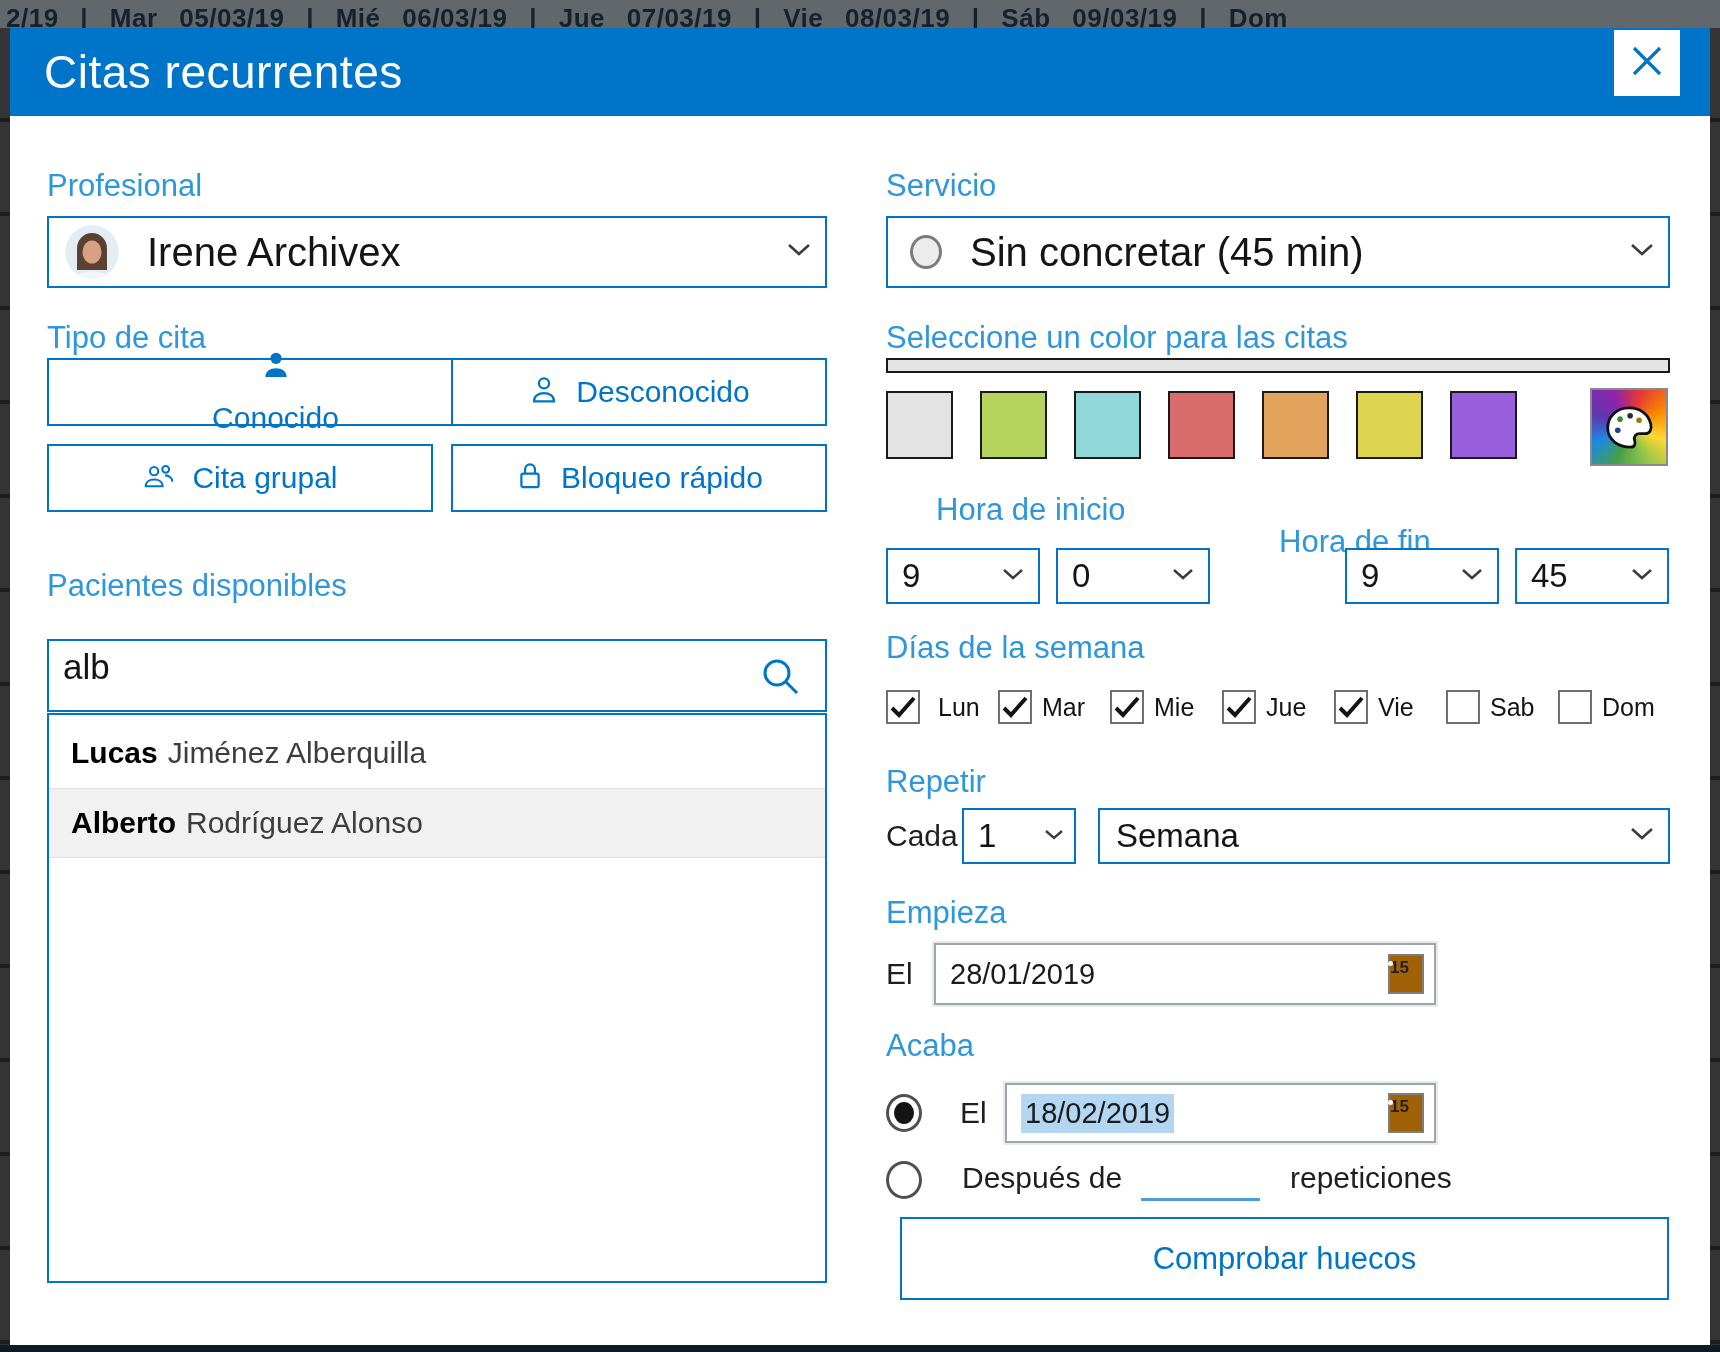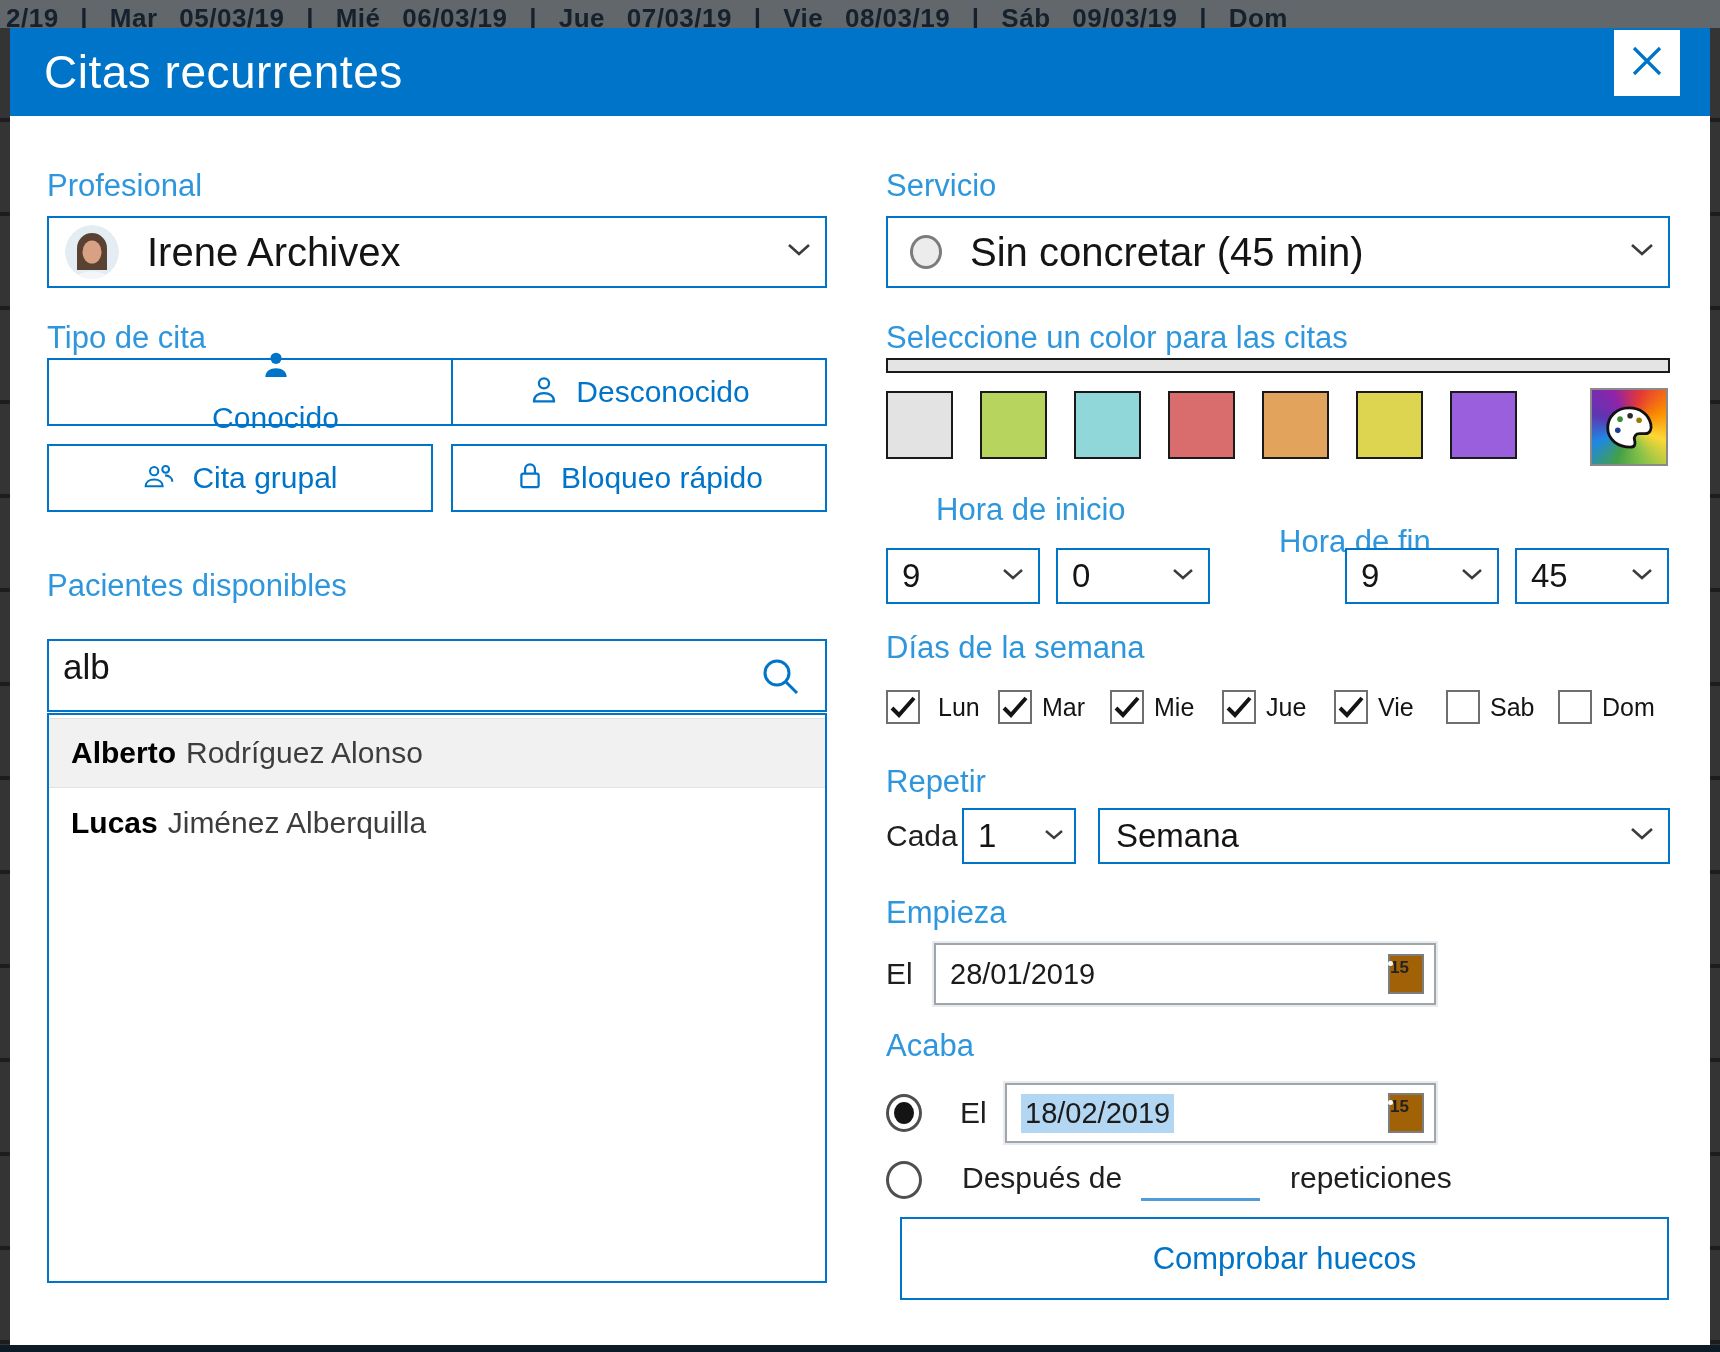--- a/index.html
+++ b/index.html
@@ -192,27 +192,27 @@
     <span class="val">alb</span>
     <span class="mag">
       <svg width="42" height="42" viewBox="0 0 42 42" fill="none">
           <circle cx="18" cy="18" r="12" stroke="#0074c8" stroke-width="3"></circle>
           <line x1="27" y1="27" x2="38" y2="38" stroke="#0074c8" stroke-width="3"></line>
         </svg>
     </span>
   </div>
 
   <div class="plist">
+    <div class="prow">
+      <b>Lucas</b>
+      <span>Jiménez Alberquilla</span>
+    </div>
     <div class="prow selected">
       <b>Alberto</b>
       <span>Rodríguez Alonso</span>
-    </div>
-    <div class="prow">
-      <b>Lucas</b>
-      <span>Jiménez Alberquilla</span>
     </div>
   </div>
 
   <div class="sec-label" style="left:876px; top:140px;">Servicio</div>
 
   <div class="combo" style="left:876px; top:188px; width:784px; height:72px;">
     <span class="serv-circle"></span>
     <span class="combo-text">Sin concretar (45 min)</span>
     <span class="chev">
       <svg width="24" height="14" viewBox="0 0 24 14">

